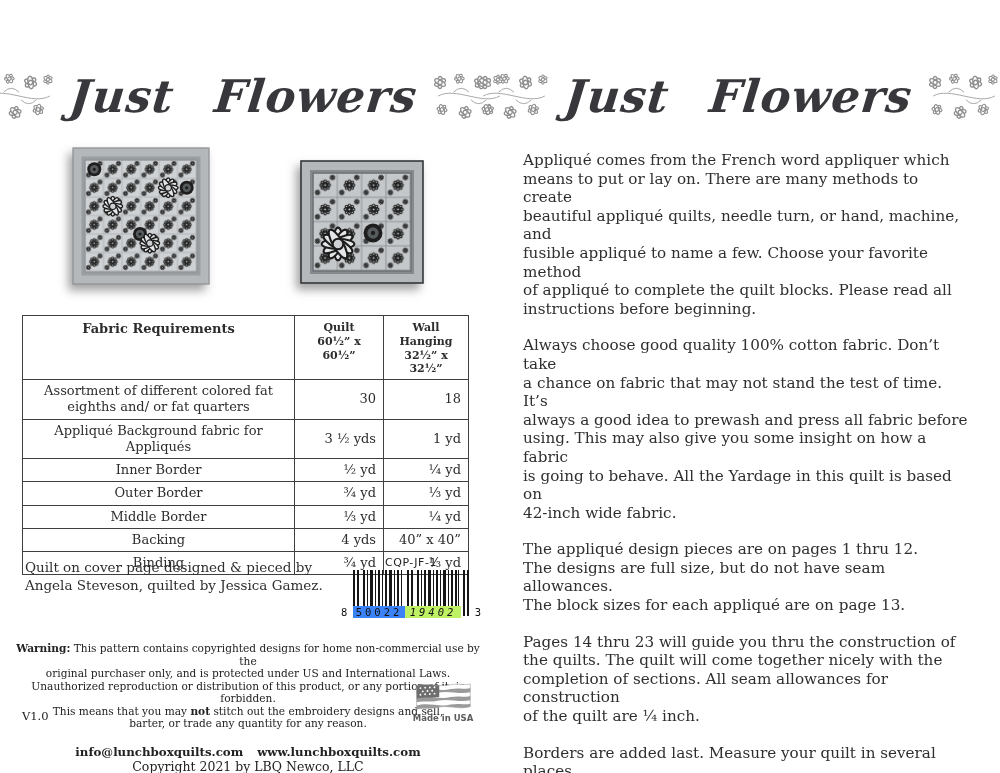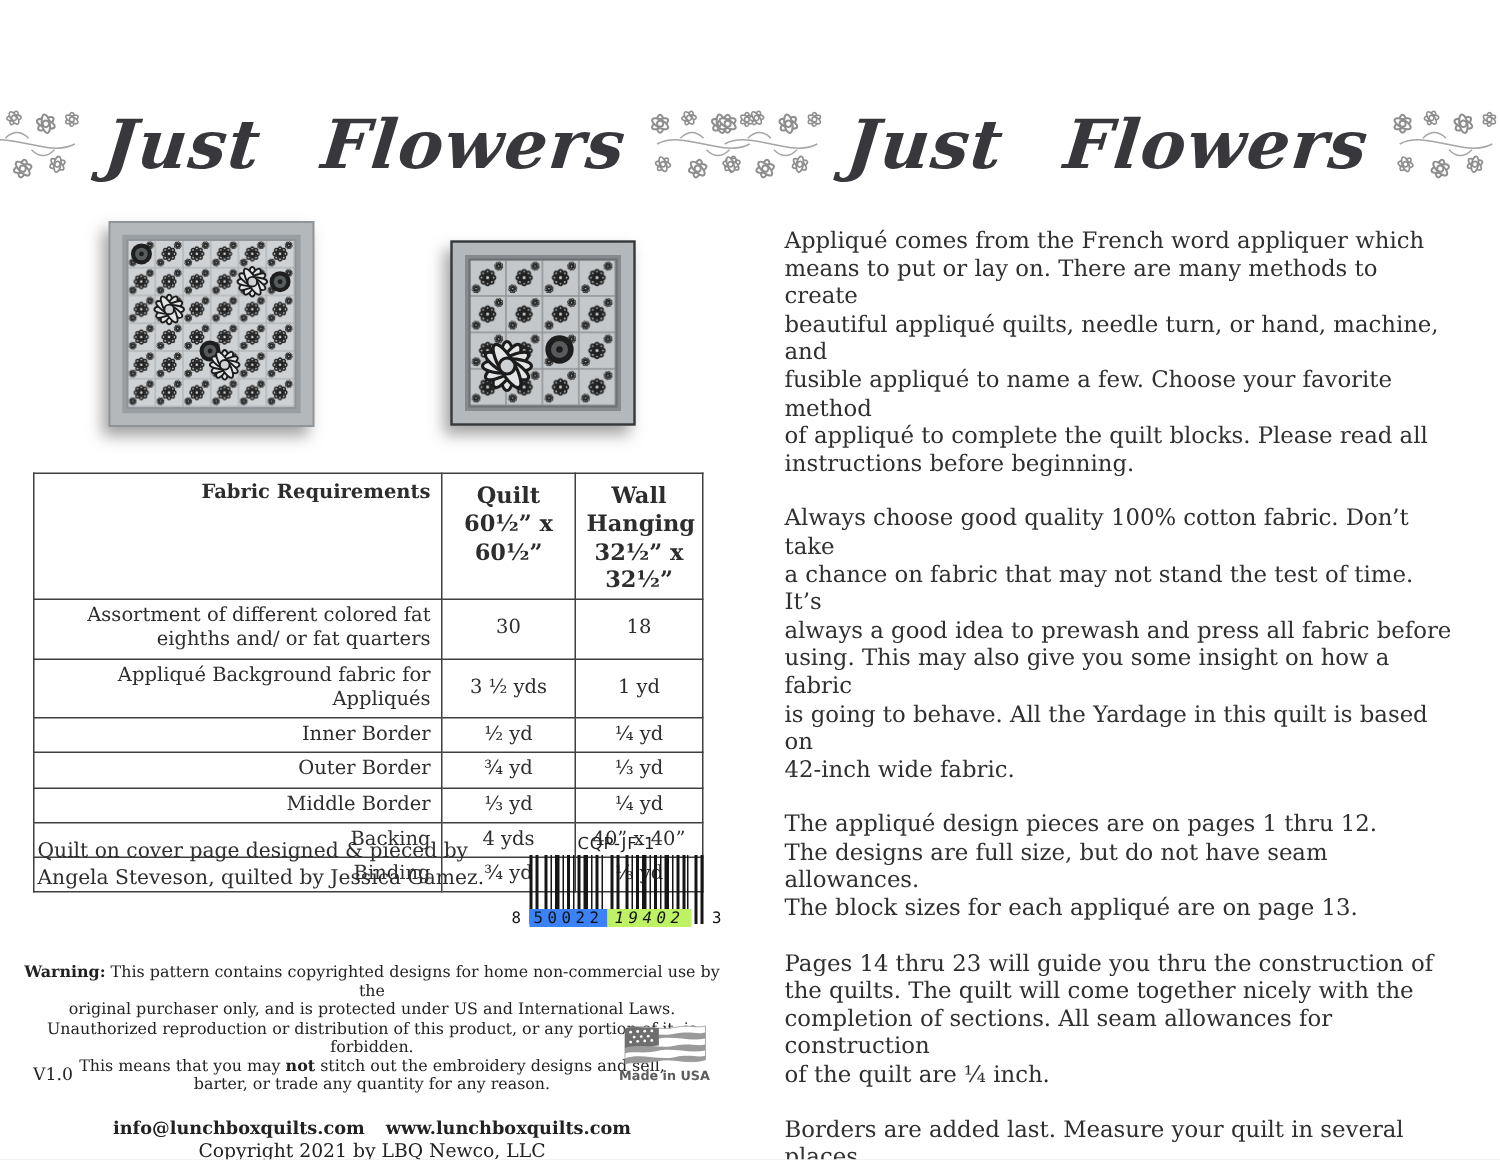--- a/index.html
+++ b/index.html
@@ -21,26 +21,26 @@
   
   .quilt-photo { position:absolute; left:72px; top:147px; width:138px; height:138px;
     filter:drop-shadow(-4px 6px 5px rgba(70,70,70,.5)); }
   .wall-photo  { position:absolute; left:300px; top:160px; width:124px; height:124px;
     filter:drop-shadow(-4px 6px 5px rgba(70,70,70,.5)); }
   
   .fabric-table { position:absolute; left:22px; top:315px; width:446px;
     border-collapse:collapse; table-layout:fixed; font-size:13px; color:#2d2d2d; }
   .fabric-table td, .fabric-table th { border:1px solid #3f3f3f; padding:3px 7px; line-height:1.25; }
   .fabric-table th { font-weight:bold; vertical-align:top; padding-top:5px; }
-  .fabric-table .c-label { width:272px; text-align:right; }
+  .fabric-table .c-label { width:272px; text-align:center; }
   .fabric-table .c-q { width:89px; text-align:center; }
   .fabric-table .c-w { width:85px; text-align:center; }
-  .fabric-table td.c-q, .fabric-table td.c-w { text-align:center; }
+  .fabric-table td.c-q, .fabric-table td.c-w { text-align:right; }
   .pre { white-space:pre-line; }
-  .hdr-col { font-size:15px; text-align:center; }
+  .hdr-col { font-size:11px; text-align:center; }
   
   .credits { position:absolute; left:25px; top:559px; width:320px; font-size:13.5px; line-height:1.3; color:#2e2e2e; }
   .barcode-block { position:absolute; left:338px; top:556px; width:146px; text-align:center; }
   .barcode-label { font-size:11px; color:#222; letter-spacing:.5px; margin-bottom:1px; font-family:"DejaVu Sans", sans-serif; }
   .barcode-wrap { position:relative; width:140px; margin:0 auto; }
   .barcode-digits { position:absolute; left:0; top:36px; width:140px; display:flex; align-items:flex-end;
     font-family:"DejaVu Sans Mono", monospace; font-size:10.5px; color:#111; }
   .bd-8 { width:12px; text-align:left; }
   .bd-l { width:52px; text-align:center; letter-spacing:3px; background:#3b82f6; }
   .bd-r { width:56px; text-align:center; letter-spacing:3px; background:#bef264;font-style:italic; }

